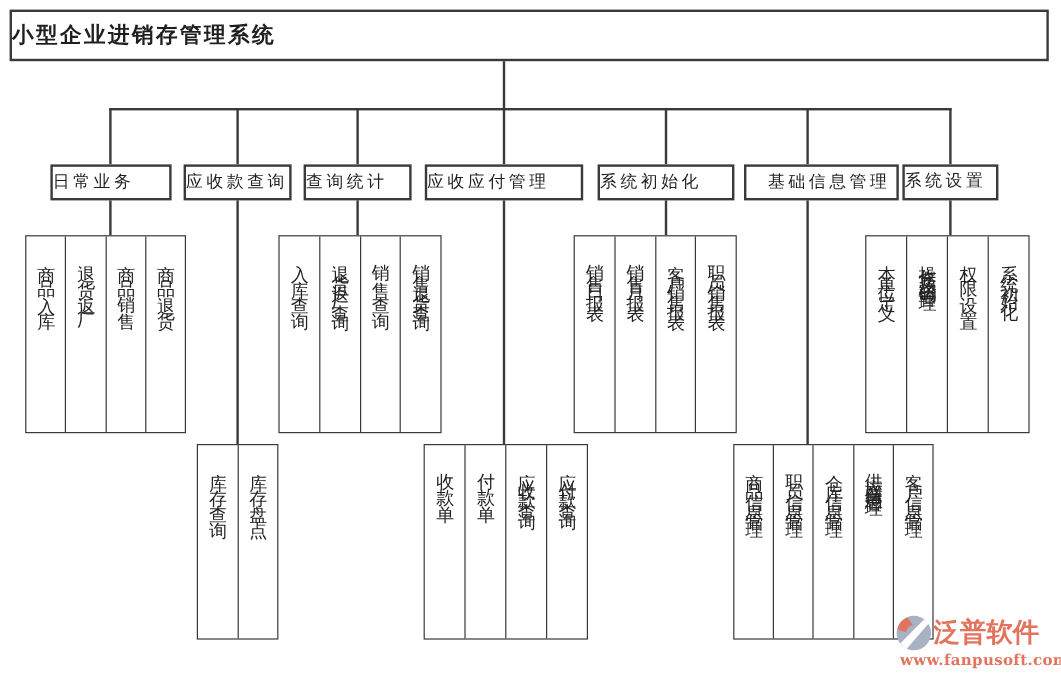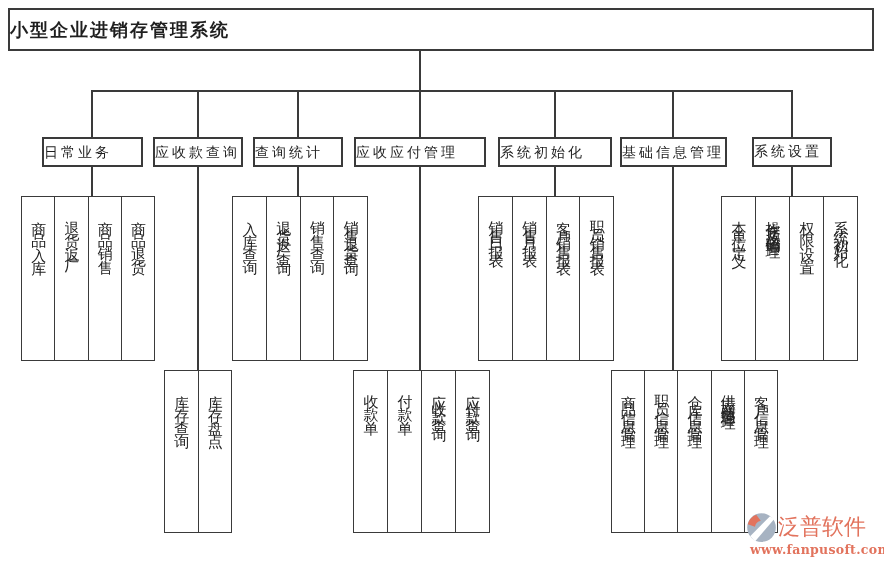--- a/index.html
+++ b/index.html
@@ -60,21 +60,21 @@
     line-height: 1;
   }
   .watermark {
     position: absolute;
     left: 744px; top: 510px; width: 138px;
     z-index: 5;
   }
   .wm-row { display: flex; align-items: center; }
   .wm-icon { width: 34px; height: 34px; flex: 0 0 auto; }
   .wm-brand {
-    font-size: 22px; font-weight: normal;
+    font-size: 22px; font-weight: bold;
     color: #e2735d; white-space: nowrap;
   }
   .wm-url {
     font-size: 12.5px; font-weight: bold;
     color: #e2735d; letter-spacing: 0.3px;
     margin-top: -2px; padding-left: 6px;
     font-family: "DejaVu Serif", serif;
     white-space: nowrap;
   }
 </style>
@@ -94,21 +94,21 @@
   <div class="line" style="left:419px; top:90px; width:1.6px; height:47px;"></div>
   <div class="line" style="left:554px; top:90px; width:1.6px; height:47px;"></div>
   <div class="line" style="left:672px; top:90px; width:1.6px; height:47px;"></div>
   <div class="line" style="left:791px; top:90px; width:1.6px; height:47px;"></div>
 
   <div class="box l2-box" style="left:42px;  width:101px;">日常业务</div>
   <div class="box l2-box" style="left:153px; width:90px;">应收款查询</div>
   <div class="box l2-box" style="left:253px; width:90px;">查询统计</div>
   <div class="box l2-box" style="left:354px; width:132px;">应收应付管理</div>
   <div class="box l2-box" style="left:498px; width:114px;">系统初始化</div>
-  <div class="box l2-box" style="left:620px; width:107px;">基础信息管理</div>
+  <div class="box l2-box" style="left:620px; width:129px;padding-left:18px;">基础信息管理</div>
   <div class="box l2-box" style="left:752px; width:80px;font-family:Liberation Serif, serif;">系统设置</div>
 
   <div class="line" style="left:91px;  top:167px; width:1.6px; height:29px;"></div>
   <div class="line" style="left:197px; top:167px; width:1.6px; height:203px;"></div>
   <div class="line" style="left:297px; top:167px; width:1.6px; height:29px;"></div>
   <div class="line" style="left:419px; top:167px; width:1.6px; height:203px;"></div>
   <div class="line" style="left:554px; top:167px; width:1.6px; height:29px;"></div>
   <div class="line" style="left:672px; top:167px; width:1.6px; height:203px;"></div>
   <div class="line" style="left:791px; top:167px; width:1.6px; height:29px;"></div>
 

